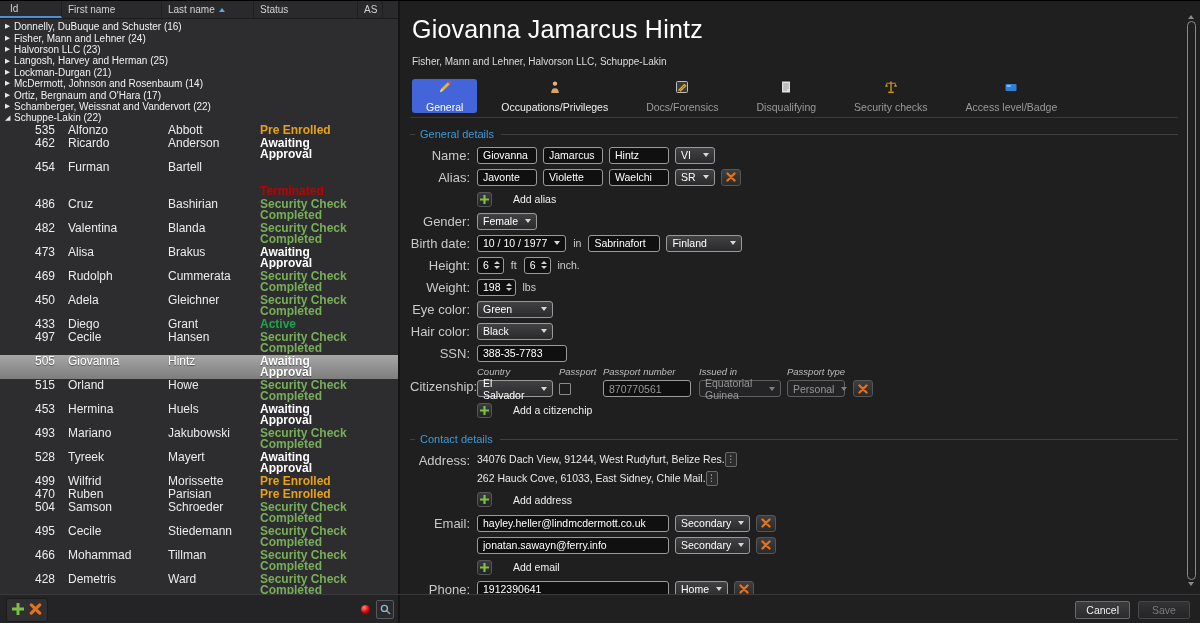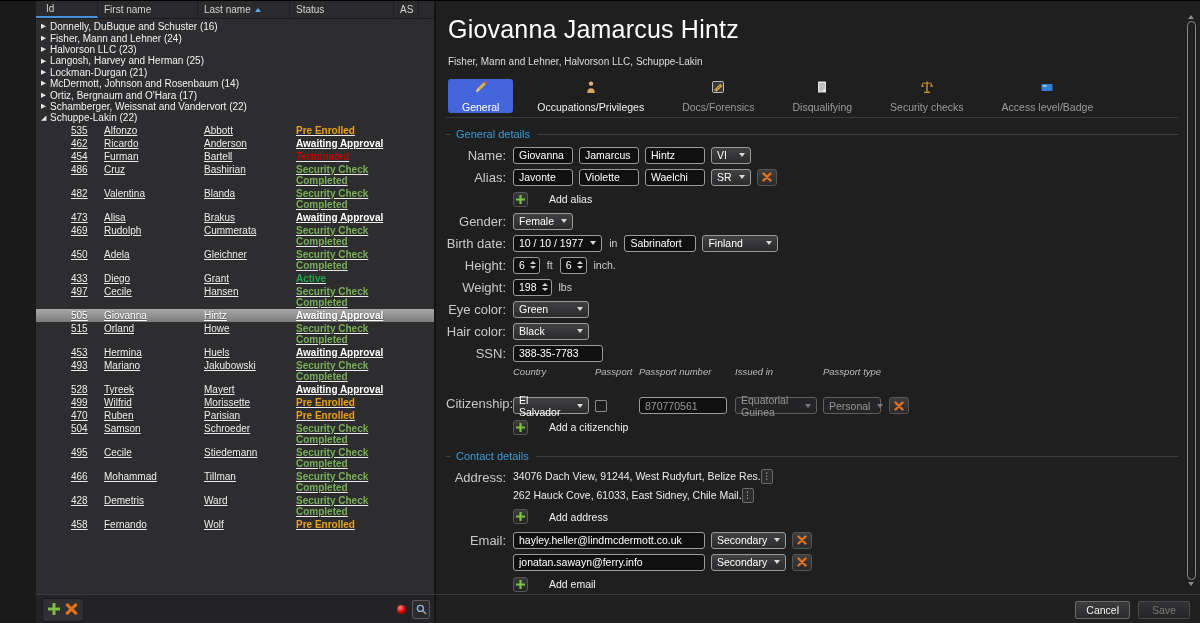--- a/index.html
+++ b/index.html
@@ -1,21 +1,20 @@
 <!DOCTYPE html>
 <html><head>
 <meta charset="utf-8">
 <style>
   * { margin:0; padding:0; box-sizing:border-box; }
   html,body { background:#151516; }
   .app {
     width:1200px; height:623px; position:relative; overflow:hidden;
     background:#1a1a1b; font-family:"Liberation Sans",sans-serif; color:#e8e8e8;
     border-top:1px solid #000;
-    padding-left:36px;
   }
   .main { display:flex; height:593px; }
 
   
   .left-panel { width:400px; height:593px; display:flex; flex-direction:column;
     background:#2d2d30; border-right:2px solid #141415; }
   .list-header { display:flex; height:18px; background:#2a2a2c; border-bottom:1px solid #1c1c1e; flex:0 0 auto; }
   .hcell { font-size:10px; color:#d2d2d2; line-height:17px; padding-left:10px;
     border-right:1px solid #1f1f21; display:flex; align-items:center; gap:4px; }
   .hcell.c-id { width:62px; border-bottom:2px solid #4a90d9; }
@@ -27,21 +26,21 @@
   .sort-arrow { width:0; height:0; border-left:3.5px solid transparent; border-right:3.5px solid transparent;
     border-bottom:4.5px solid #57a8e8; }
 
   .tree { flex:1; overflow:hidden; padding-top:2px; }
   .group-row { display:flex; align-items:center; height:11.4px; padding-left:5px; font-size:10px; color:#f2f2f2; cursor:default; }
   .expander { width:9px; font-size:6.5px; color:#e8e8e8; line-height:1; }
   .expander.collapsed::before { content:"\25B6"; }
   .expander.expanded::before { content:"\25E2"; font-size:7px; }
   .group-label { white-space:nowrap; }
 
-  .person-row { display:flex; padding:1px 0; font-size:10px; line-height:11px; color:#ececec; cursor:default;text-decoration:underline; }
+  .person-row { display:flex; padding:1px 0; font-size:12px; line-height:11px; color:#ececec; cursor:default; }
   .pc { overflow:hidden; }
   .pc.c-id { width:62px; padding-left:35px; flex:0 0 auto; }
   .pc.c-first { width:100px; padding-left:6px; flex:0 0 auto; }
   .pc.c-last { width:92px; padding-left:6px; flex:0 0 auto; }
   .pc.c-status { width:104px; padding-left:6px; flex:0 0 auto; font-weight:bold; }
   .person-row.selected { background:linear-gradient(180deg,#a6a6a6,#7d7d7d); color:#ffffff;
     text-shadow:0 1px 1px rgba(0,0,0,.45); }
 
   
   .right-panel { flex:1; height:593px; background:#1f1f20; position:relative; overflow:hidden; padding:8px 22px 0 10px; }
@@ -84,21 +83,21 @@
   .tri-up { width:0; height:0; border-left:3px solid transparent; border-right:3px solid transparent; border-bottom:3.5px solid #cfcfcf; }
   .tri-dn { width:0; height:0; border-left:3px solid transparent; border-right:3px solid transparent; border-top:3.5px solid #cfcfcf; }
 
   .xbtn { width:20px; height:17px; border-radius:3px; background:linear-gradient(#3e3e40,#292a2c);
     border:1px solid #565656; display:flex; align-items:center; justify-content:center; cursor:pointer; flex:0 0 auto; }
   .add { display:inline-flex; align-items:center; gap:21px; cursor:pointer; }
   .plusbox { width:15px; height:15px; border-radius:3px; background:linear-gradient(#3c3c3e,#232325);
     border:1px solid #565656; display:flex; align-items:center; justify-content:center; }
   .add .alabel { font-size:10.5px; color:#f0f0f0; }
 
-  .citiz-grid { display:flex; flex-direction:column;gap:17px; }
+  .citiz-grid { display:flex; flex-direction:column; }
   .citiz-headers { display:flex; margin-bottom:3px; }
   .citiz-headers .ch { font-size:9.5px; font-style:italic; color:#bdbdbd; }
   .citiz-controls { display:flex; align-items:center; }
   .chk { width:12px; height:12px; background:#1d1d1d; border:1px solid #8a8a8a; border-radius:1px; flex:0 0 auto; }
 
   .addr-line { display:flex; align-items:center; gap:0; margin-bottom:3px; height:16px; }
   .addr-text { font-size:10.5px; color:#eaeaea; }
   .dots { width:12px; height:15px; background:#2c2c2e; border:1px solid #6a6a6a; border-radius:2px;
     color:#c8c8c8; font-size:9px; display:flex; align-items:center; justify-content:center; cursor:pointer; }
   .dots::before { content:"\22EE"; }
@@ -211,21 +210,21 @@
     <div class="pc c-id">462</div>
     <div class="pc c-first">Ricardo</div>
     <div class="pc c-last">Anderson</div>
     <div class="pc c-status" style="color: rgb(255, 255, 255);">Awaiting Approval</div>
   </div>
 
   <div class="person-row">
     <div class="pc c-id">454</div>
     <div class="pc c-first">Furman</div>
     <div class="pc c-last">Bartell</div>
-    <div class="pc c-status" style="color: rgb(192, 0, 0);">Terminated</div>
+    <div class="pc c-status" style="color: rgb(192, 0, 0); margin-top: 24px;">Terminated</div>
   </div>
 
   <div class="person-row">
     <div class="pc c-id">486</div>
     <div class="pc c-first">Cruz</div>
     <div class="pc c-last">Bashirian</div>
     <div class="pc c-status" style="color: rgb(121, 174, 88);">Security Check Completed</div>
   </div>
 
   <div class="person-row">

